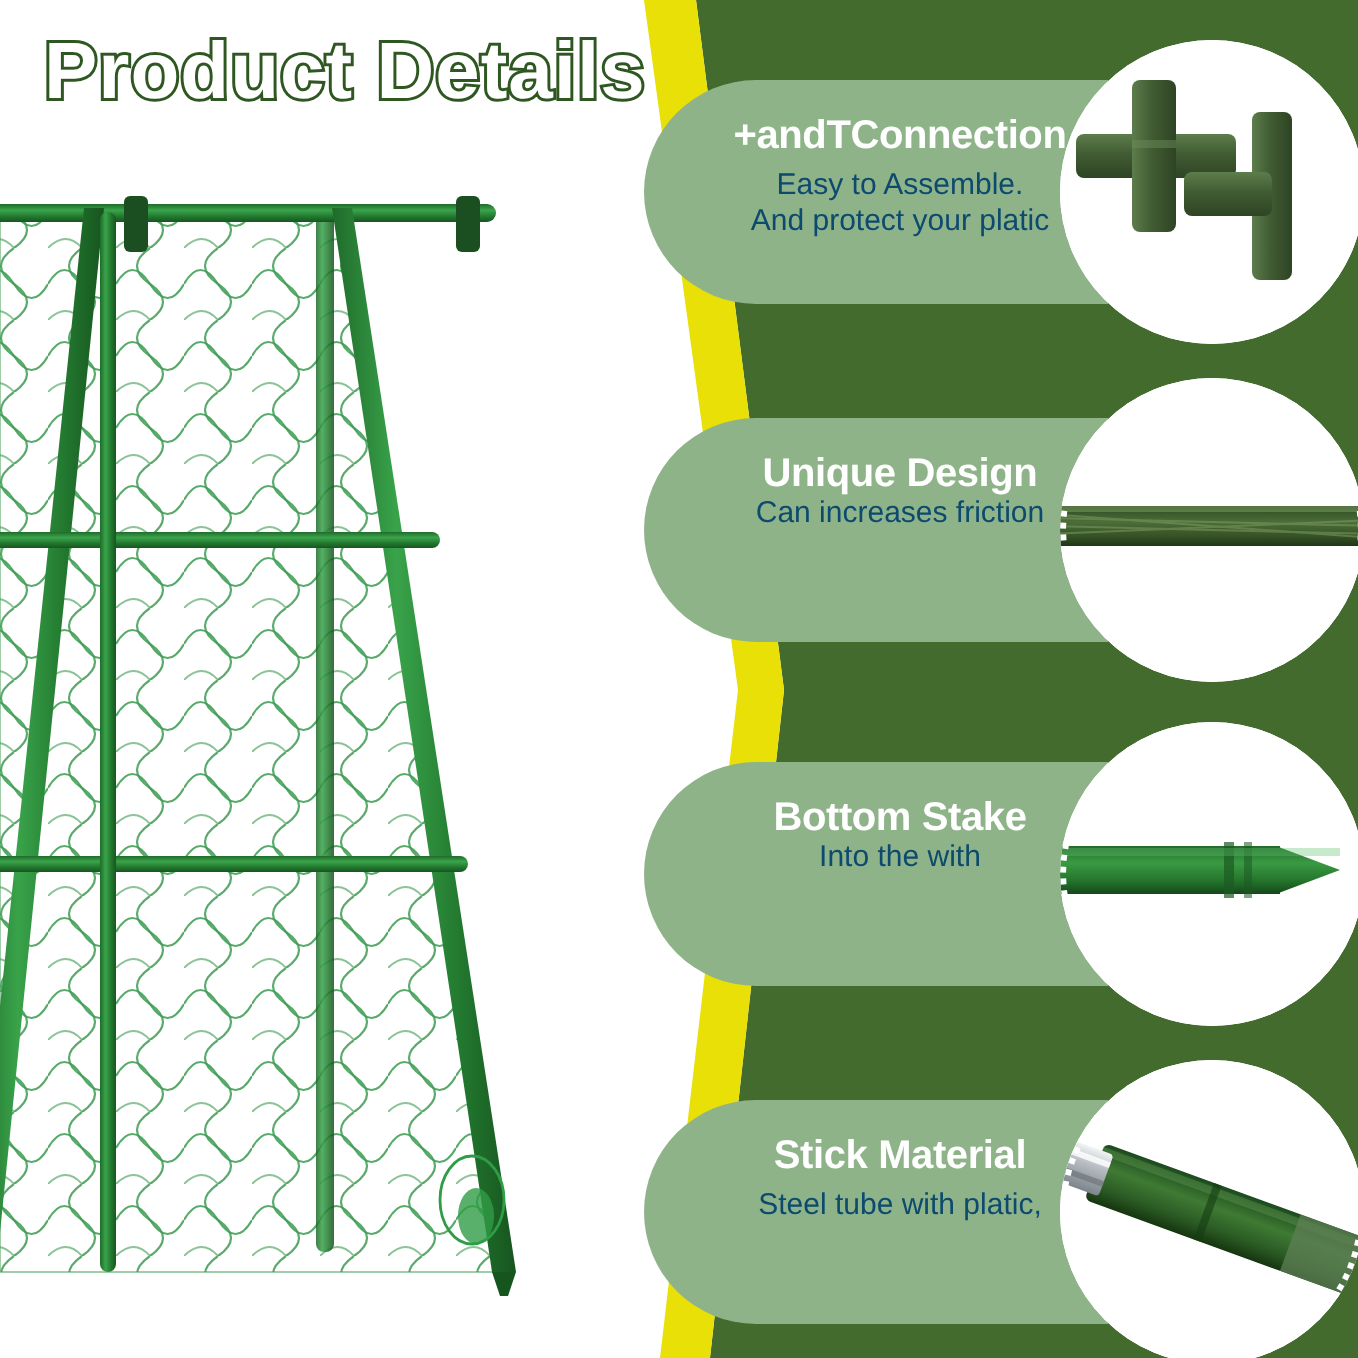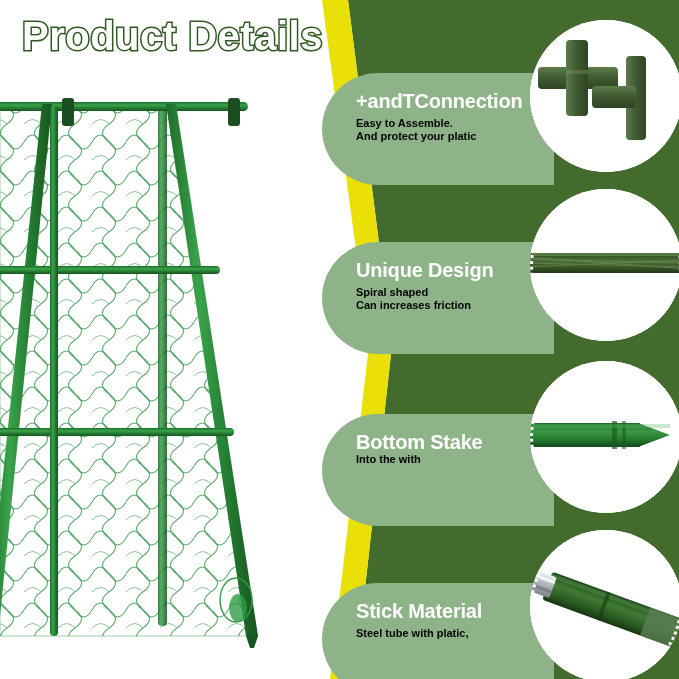--- a/index.html
+++ b/index.html
@@ -7,20 +7,21 @@
     padding: 0;
     background: #ffffff;
   }
   #page {
     position: relative;
     width: 679px;
     height: 679px;
     overflow: hidden;
     background: #ffffff;
     font-family: "Liberation Sans", sans-serif;
+    text-align: center;
   }
 
   
   .bg-white {
     position: absolute;
     inset: 0;
     background: #ffffff;
   }
   .bg-green {
     position: absolute;
@@ -75,35 +76,34 @@
   .pill {
     position: absolute;
     left: 0;
     top: 0;
     width: 232px;
     height: 112px;
     background: #8fb389;
     border-radius: 56px 0 0 56px;
     box-sizing: border-box;
     padding: 18px 10px 0 34px;
-    margin-top: 33px;
   }
   .pill-title {
     color: #ffffff;
     font-size: 20px;
     font-weight: bold;
     letter-spacing: -0.2px;
     line-height: 1.05;
     white-space: nowrap;
   }
   .pill-sub {
     margin-top: 5px;
-    color: #000000;
-    font-size: 11px;
-    font-weight: bold;
+    color: #0c4a6e;
+    font-size: 15px;
+    font-weight: normal;
     line-height: 1.22;
     white-space: nowrap;
   }
 
   
   .photo-circle {
     position: absolute;
     left: 208px;
     top: -20px;
     width: 152px;
@@ -236,21 +236,20 @@
           <rect x="96" y="36" width="20" height="84" rx="4" fill="url(#hw1v)"></rect>
           <rect x="62" y="66" width="44" height="22" rx="4" fill="url(#hw1)"></rect>
         </g>
       </svg>
     </div>
   </div>
 
   <div class="feature" id="feature-1">
     <div class="pill">
       <div class="pill-title">Unique Design</div>
-      <div class="pill-sub">Spiral shaped</div>
       <div class="pill-sub" style="margin-top:0">Can increases friction</div>
     </div>
     <div class="photo-circle">
       <svg width="152" height="152" viewBox="0 0 152 152" xmlns="http://www.w3.org/2000/svg" aria-hidden="true">
         <defs>
           <linearGradient id="sp" x1="0" y1="0" x2="0" y2="1">
             <stop offset="0%" stop-color="#2b4a22"></stop>
             <stop offset="40%" stop-color="#4c6e37"></stop>
             <stop offset="75%" stop-color="#355325"></stop>
             <stop offset="100%" stop-color="#1f3618"></stop>

